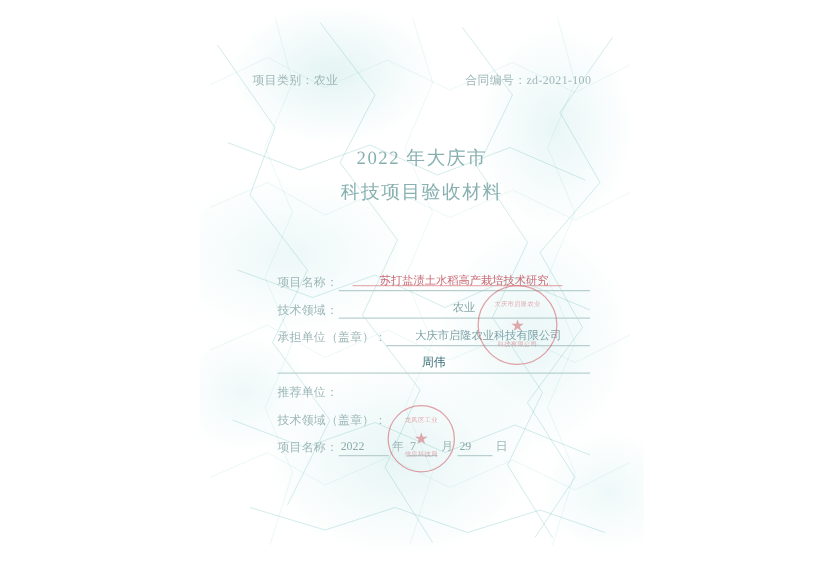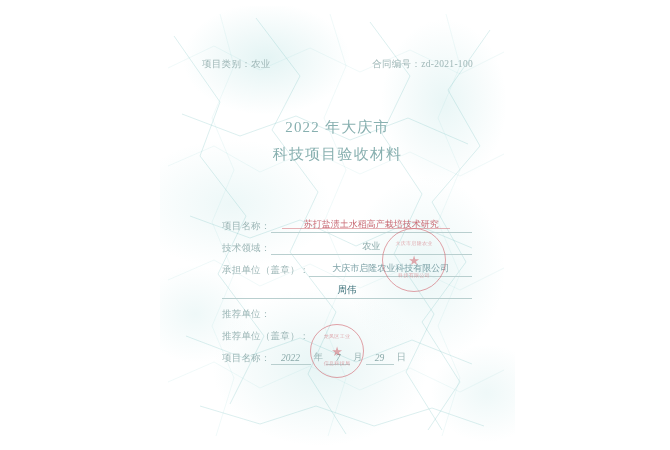--- a/index.html
+++ b/index.html
@@ -122,24 +122,23 @@
   .date-row {
     display: flex;
     align-items: flex-end;
     height: 22px;
     white-space: nowrap;
     font-size: 9.5px;
     color: #9cb6b6;
   }
   .date-seg {
     border-bottom: 1px solid #b9cfcf;
-    text-align: center;
+    text-align: left;
     color: #8aa9a9;
     padding: 0 2px 1px 2px;
-    font-style: italic;
   }
   .date-seg.y { width: 36px; }
   .date-seg.m { width: 20px; }
   .date-seg.d { width: 24px; margin-top: 19px; }
   .date-unit { padding: 0 3px 1px 3px; }
 
   
   .seal {
     position: absolute;
     border: 1.6px solid rgba(206,86,96,0.55);
@@ -249,21 +248,21 @@
 
       <div class="frow">
         <span class="fvalue handwritten">周伟</span>
       </div>
 
       <div class="frow">
         <span class="flabel">推荐单位：</span>
       </div>
 
       <div class="frow">
-        <span class="flabel">推荐单位（盖章）：</span>
+        <span class="flabel">技术领域（盖章）：</span>
       </div>
 
       <div class="date-row">
         <span class="flabel">项目名称：</span>
         <span class="date-seg y">2022</span>
         <span class="date-unit">年</span>
         <span class="date-seg m">7</span>
         <span class="date-unit">月</span>
         <span class="date-seg d">29</span>
         <span class="date-unit">日</span>

